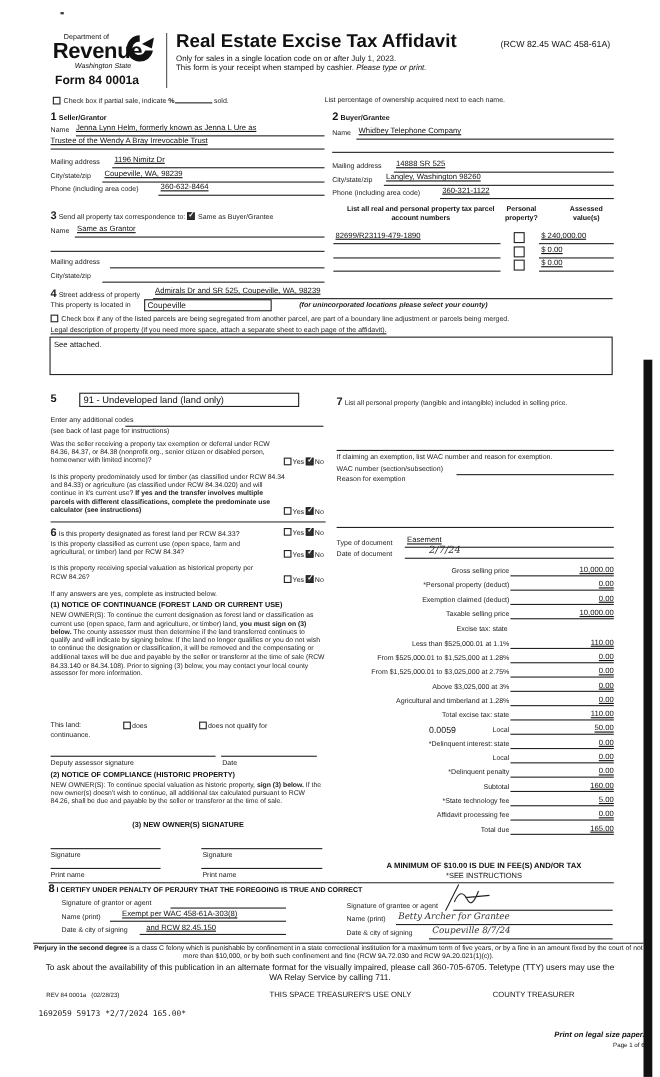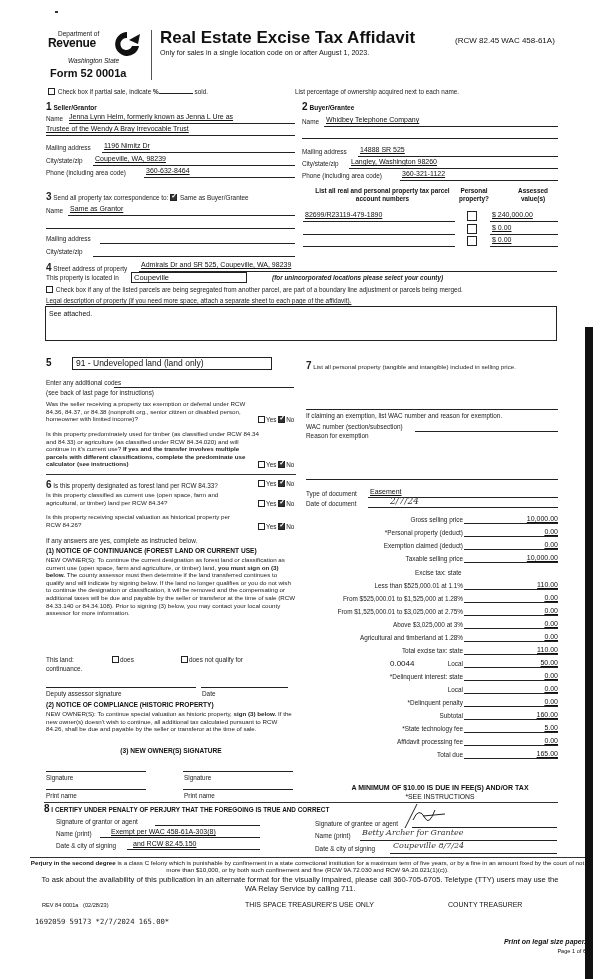--- a/index.html
+++ b/index.html
@@ -21,35 +21,36 @@
   .italic { font-style: italic; }
   .box { position: absolute; border: 1px solid #222; background: #fff; }
   .para { font-size: 6.2px; line-height: 7.6px; color: #222; }
   .sig { font-family: "DejaVu Serif", serif; font-style: italic; font-size: 8px; color: #333; white-space: nowrap; }
 </style>
 </head>
 <body>
 
 <div class="abs" style="left:48px;top:30px;width:100px;height:55px;">
   <div class="abs" style="left:10px;top:0;font-size:6.5px;">Department of</div>
-  <div class="abs" style="left:0;top:6px;font-size:12px;font-weight:bold;letter-spacing:-0.3px;text-align:center;">Revenue</div>
+  <div class="abs" style="left:0;top:6px;font-size:20px;font-weight:bold;letter-spacing:-0.3px;text-align:center;">Revenue</div>
   <svg class="abs" style="left:64px;top:0px;" width="30" height="28" viewBox="0 0 30 28">
     <path d="M15 2 A12 12 0 1 0 27 16 L20 16 A6 6 0 1 1 15 8 Z" fill="#111"></path>
     <path d="M17 10 L28 4 L26 14 Z" fill="#111"></path>
   </svg>
   <div class="abs italic" style="left:20px;top:27px;font-size:6.5px;">Washington State</div>
-  <div class="abs" style="left:2px;top:37px;font-size:11px;font-weight:bold;">Form 52 0001a</div>
+  <div class="abs" style="left:2px;top:37px;font-size:11px;font-weight:bold;">Form 84 0001a</div>
 </div>
 <div class="abs" style="left:151px;top:30px;width:1px;height:50px;background:#555;"></div>
 <div class="abs" style="left:160px;top:28px;white-space:nowrap;">
   <span style="font-size:17px;font-weight:bold;">Real Estate Excise Tax Affidavit</span>
   <span style="font-size:8px;padding-left:38px;">(RCW 82.45 WAC 458-61A)</span>
 </div>
 <div class="abs" style="left:160px;top:48px;font-size:7.2px;line-height:9px;white-space:nowrap;">
-  <div>Only for sales in a single location code on or after August 1, 2023.</div>
+  <div>Only for sales in a single location code on or after July 1, 2023.</div>
+  <div><span>This form is your receipt when stamped by cashier.</span> <span class="italic">Please type or print.</span></div>
 </div>
 
 <div class="abs lbl" style="left:48px;top:88px;">
   <span class="cb"></span>
   <span>Check box if partial sale, indicate</span>
   <b>%</b><span style="display:inline-block;width:34px;border-bottom:1px solid #222;"></span>
   <span>sold.</span>
 </div>
 <div class="abs lbl" style="left:295px;top:88px;">List percentage of ownership acquired next to each name.</div>
 
@@ -286,21 +287,21 @@
     <span class="abs lbl right" style="right:95px;top:2px;">Agricultural and timberland at 1.28%</span>
     <span class="ul" style="left:164px;top:9px;width:94px;"></span>
     <span class="val" style="right:0;top:1px;">0.00</span>
   </div>
   <div class="abs" style="left:0;top:131px;width:258px;height:12px;">
     <span class="abs lbl right" style="right:95px;top:2px;">Total excise tax: state</span>
     <span class="ul" style="left:164px;top:9px;width:94px;"></span>
     <span class="val" style="right:0;top:1px;">110.00</span>
   </div>
   <div class="abs" style="left:0;top:144px;width:258px;height:12px;">
-    <span class="abs" style="left:90px;top:1px;font-size:8px;">0.0044</span>
+    <span class="abs" style="left:90px;top:1px;font-size:8px;">0.0059</span>
     <span class="abs lbl right" style="right:95px;top:2px;">Local</span>
     <span class="ul" style="left:164px;top:9px;width:94px;"></span>
     <span class="val" style="right:0;top:1px;">50.00</span>
   </div>
   <div class="abs" style="left:0;top:157px;width:258px;height:12px;">
     <span class="abs lbl right" style="right:95px;top:2px;">*Delinquent interest: state</span>
     <span class="ul" style="left:164px;top:9px;width:94px;"></span>
     <span class="val" style="right:0;top:1px;">0.00</span>
   </div>
   <div class="abs" style="left:0;top:170px;width:258px;height:12px;">

